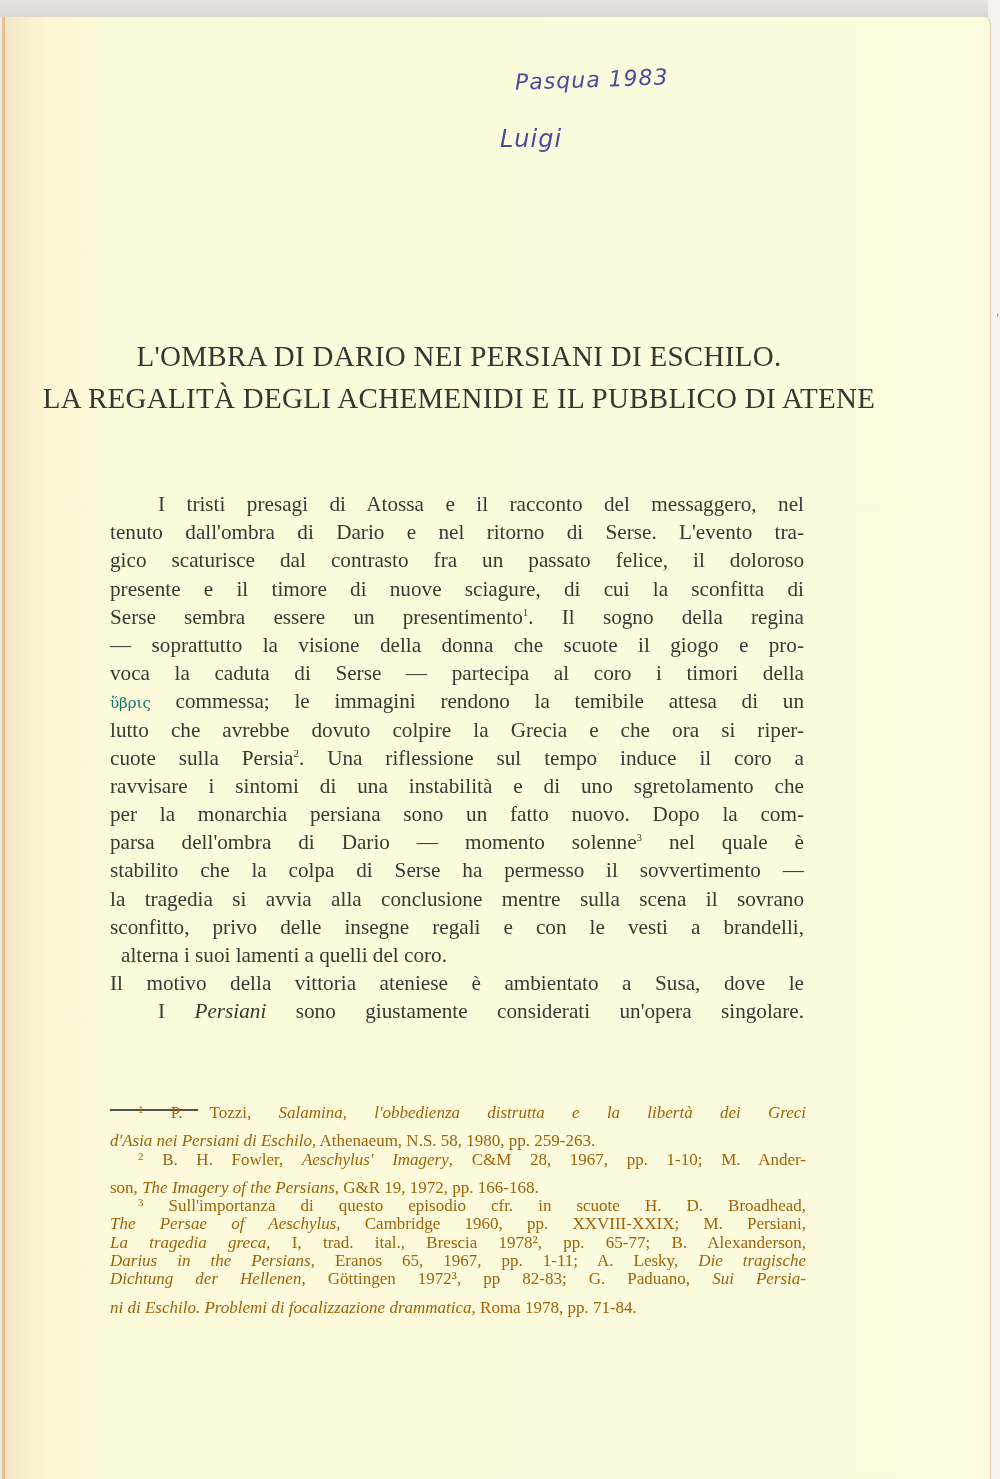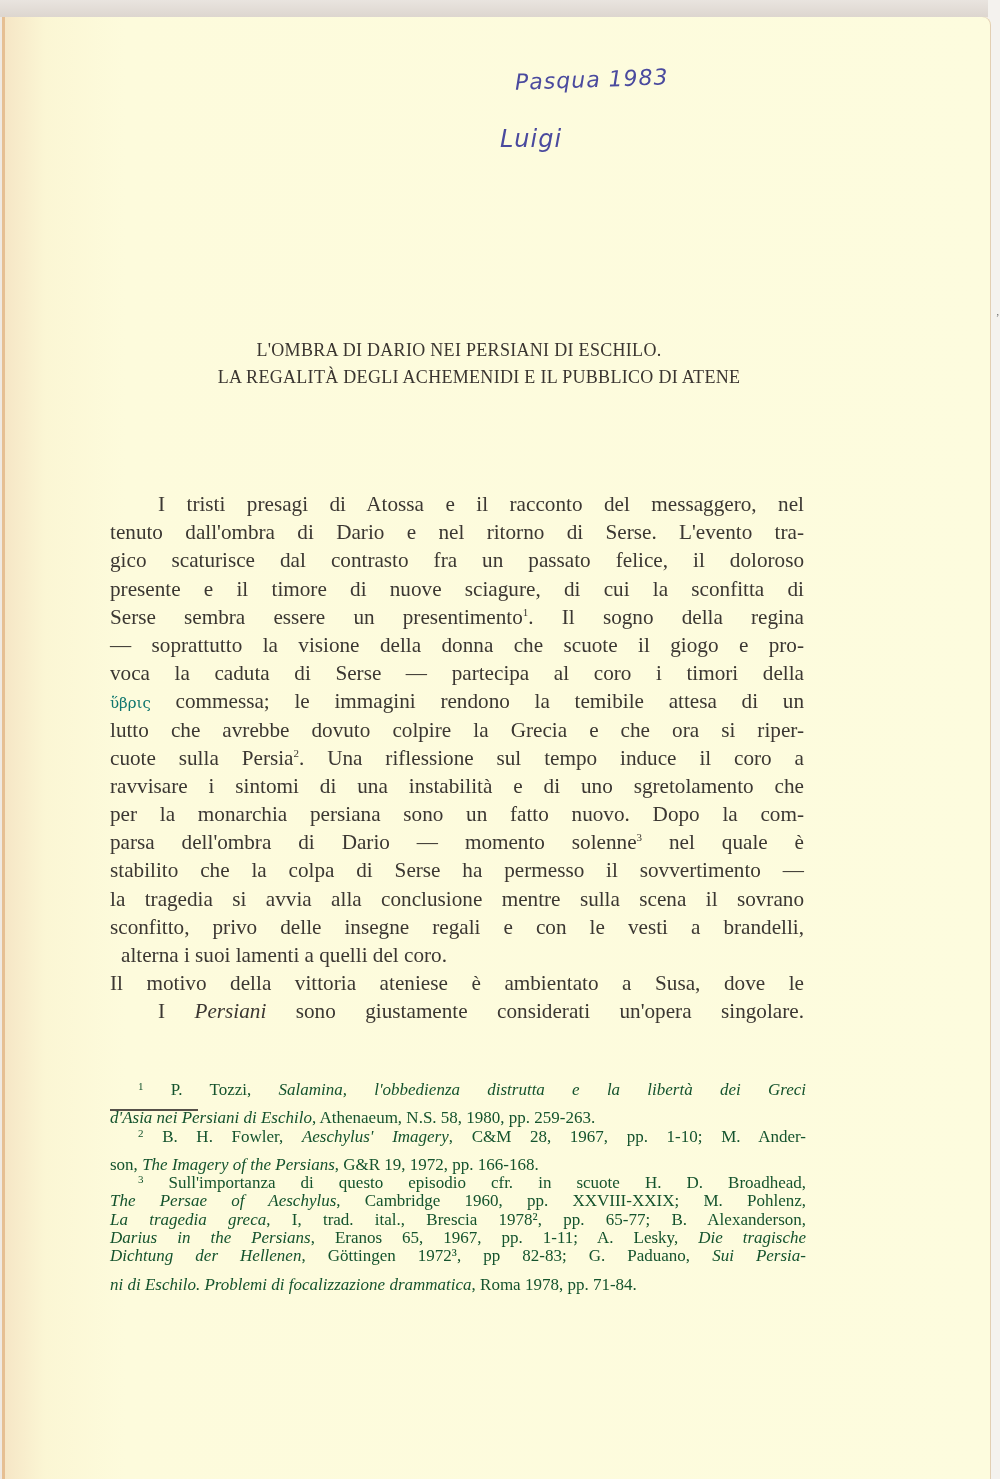--- a/index.html
+++ b/index.html
@@ -54,25 +54,25 @@
     left: 500px;
     top: 125px;
     font-size: 24px;
   }
   .title {
     position: absolute;
     left: 0;
     width: 920px;
     text-align: center;
     color: #3a3530;
-    font-size: 18px;
+    font-size: 29px;
     letter-spacing: 0.3px;
   }
   .title1 { top: 340px; left: 0; width: 918px; }
-  .title2 { top: 367px; left: 0; width: 918px; padding-left: 20px; }
+  .title2 { top: 382px; left: 0; width: 918px; }
 
   .body-text {
     position: absolute;
     left: 110px;
     top: 490px;
     width: 694px;
     color: #3b3732;
     font-size: 21.2px;
     line-height: 28.2px;
   }
@@ -99,23 +99,23 @@
     position: absolute;
     left: 110px;
     top: 1109px;
     width: 88px;
     height: 1.5px;
     background: #555049;
   }
   .footnotes {
     position: absolute;
     left: 110px;
-    top: 1081px;
+    top: 1104px;
     width: 696px;
-    color: #14532d;
+    color: #a16207;
     font-size: 17px;
     line-height: 18.3px;
   }
   .fn-line {
     display: block;
     white-space: nowrap;
     text-align: justify;
     text-align-last: justify;
     height: 18.3px;
   }
@@ -176,20 +176,20 @@
 
 <div class="footnotes">
 
   <span class="fn-line fn-indent"><span class="fn-sup">1</span> <span>P. Tozzi, </span><i>Salamina, l'obbedienza distrutta e la libertà dei Greci</i></span>
   <span class="fn-line last"><i>d'Asia nei Persiani di Eschilo</i><span>, Athenaeum, N.S. 58, 1980, pp. 259-263.</span></span>
 
   <span class="fn-line fn-indent"><span class="fn-sup">2</span> <span>B. H. Fowler, </span><i>Aeschylus' Imagery</i><span>, C&amp;M 28, 1967, pp. 1-10; M. Ander-</span></span>
   <span class="fn-line last"><span>son, </span><i>The Imagery of the Persians</i><span>, G&amp;R 19, 1972, pp. 166-168.</span></span>
 
   <span class="fn-line fn-indent"><span class="fn-sup">3</span> <span>Sull'importanza di questo episodio cfr. in scuote H. D. Broadhead,</span></span>
-  <span class="fn-line"><i>The Persae of Aeschylus</i><span>, Cambridge 1960, pp. XXVIII-XXIX; M. Pohlenz,</span></span>
+  <span class="fn-line"><i>The Persae of Aeschylus</i><span>, Cambridge 1960, pp. XXVIII-XXIX; M. Persiani,</span></span>
   <span class="fn-line"><i>La tragedia greca</i><span>, I, trad. ital., Brescia 1978², pp. 65-77; B. Alexanderson,</span></span>
   <span class="fn-line"><i>Darius in the Persians</i><span>, Eranos 65, 1967, pp. 1-11; A. Lesky, </span><i>Die tragische</i></span>
   <span class="fn-line"><i>Dichtung der Hellenen</i><span>, Göttingen 1972³, pp 82-83; G. Paduano, </span><i>Sui Persia-</i></span>
   <span class="fn-line last"><i>ni di Eschilo. Problemi di focalizzazione drammatica</i><span>, Roma 1978, pp. 71-84.</span></span>
 </div>
 
 <div class="edge-mark">’</div>
 
 </body></html>

